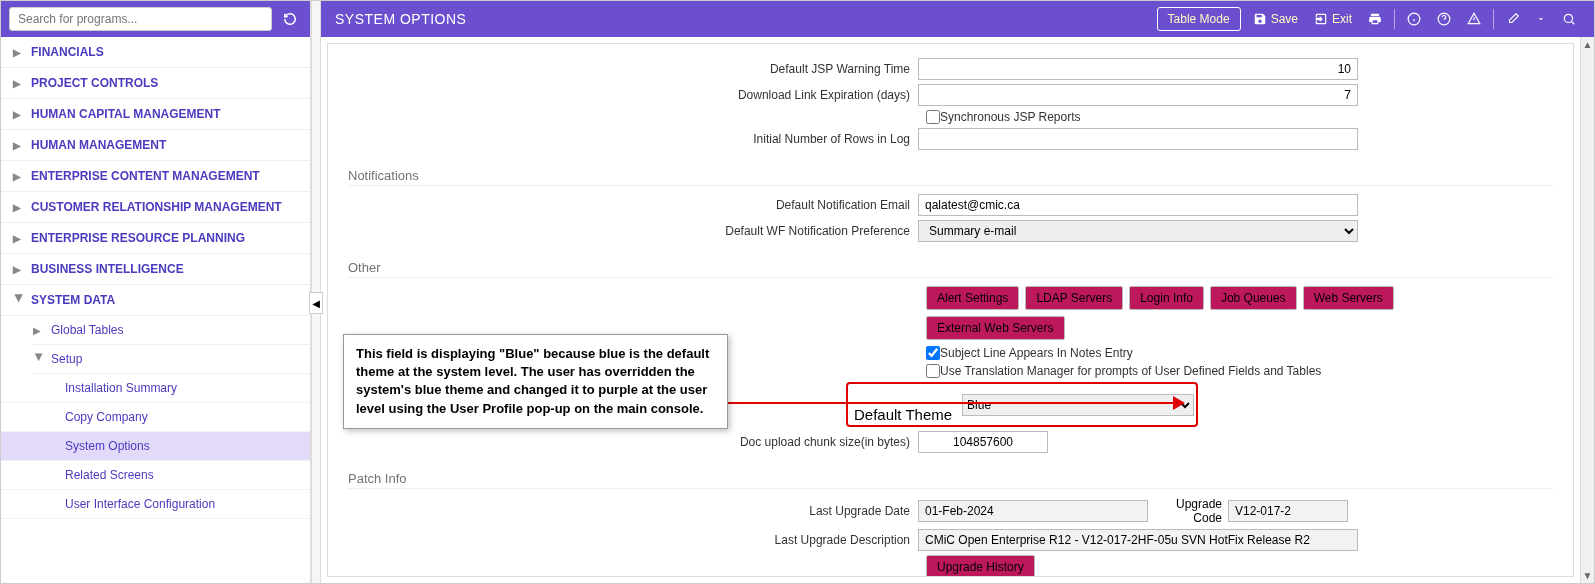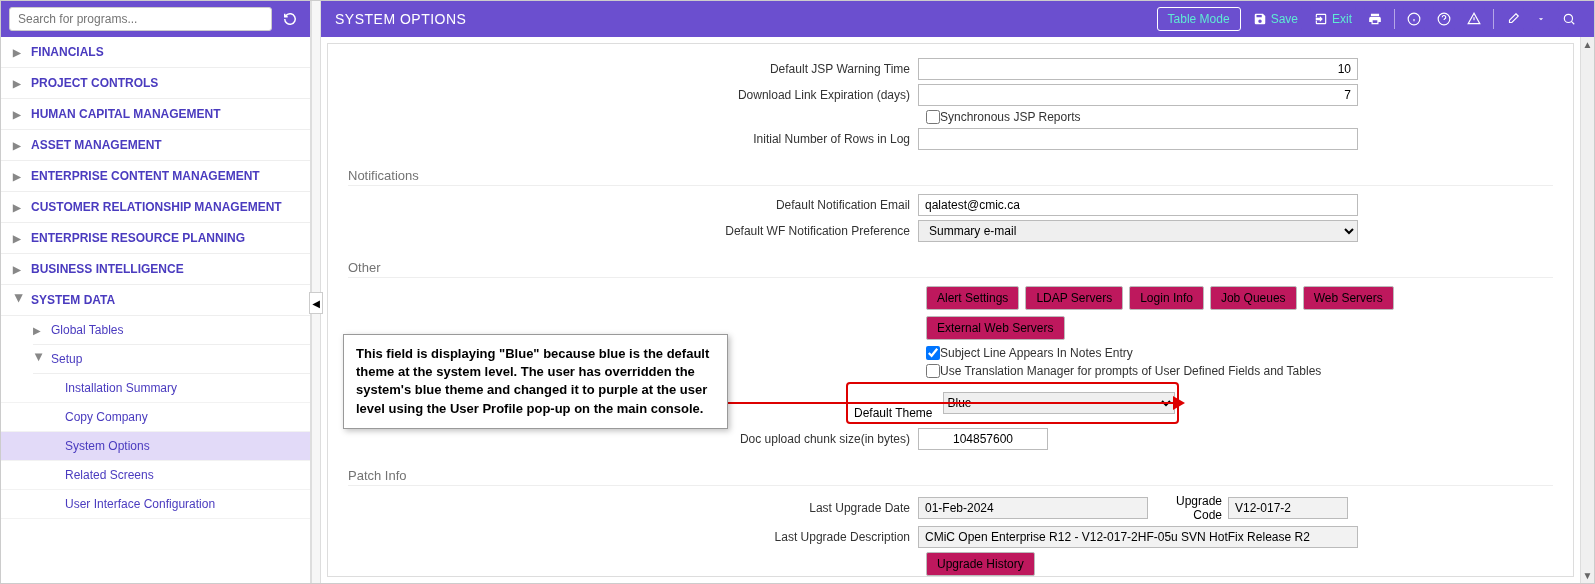--- a/index.html
+++ b/index.html
@@ -20,21 +20,21 @@
 .nav-leaf { padding: 7px 12px 7px 64px; color: #4a3bbf; border-bottom: 1px solid #f2f2f2; cursor: pointer; }
 .nav-leaf.active { background: #e2daf8; }
 .splitter { width: 10px; background: #f6f6f6; border-left: 1px solid #ddd; border-right: 1px solid #ddd; position: relative; }
 .splitter-handle { position: absolute; top: 50%; left: -3px; width: 14px; height: 22px; border: 1px solid #ccc; background: #fff; font-size: 10px; display: flex; align-items: center; justify-content: center; cursor: pointer; }
 
 
 .main { flex: 1; display: flex; flex-direction: column; }
 .top-bar { background: #6b4fcf; color: #fff; height: 36px; display: flex; align-items: center; padding: 0 14px; justify-content: space-between; }
 .top-title { font-size: 14px; letter-spacing: 0.5px; }
 .top-actions { display: flex; align-items: center; gap: 8px; }
-.top-btn { background: #6b4fcf; border: 1px solid #fff; color: #5eead4; height: 24px; padding: 0 10px; border-radius: 3px; font-size: 12px; cursor: pointer; display: flex; align-items: center; gap: 4px; }
+.top-btn { background: #6b4fcf; border: 1px solid #fff; color: #fef9c3; height: 24px; padding: 0 10px; border-radius: 3px; font-size: 12px; cursor: pointer; display: flex; align-items: center; gap: 4px; }
 .top-btn.flat { border: none; padding: 0 4px; }
 .vdiv { width: 1px; height: 20px; background: rgba(255,255,255,0.5); }
 
 .content-wrap { flex: 1; display: flex; overflow: hidden; background: #fff; }
 .form-area { flex: 1; overflow-y: auto; padding: 10px 20px 20px 20px; border: 1px solid #ddd; margin: 6px; position: relative; background: #fff;}
 .scroll-col { width: 14px; background: #f0f0f0; border-left: 1px solid #ddd; position: relative; }
 .scroll-arrow { position: absolute; width: 100%; text-align: center; font-size: 10px; color: #666; }
 
 .form-row { display: flex; align-items: center; margin: 4px 0; }
 .form-label { width: 570px; text-align: right; padding-right: 8px; color: #333; font-size: 12px;}
@@ -46,21 +46,21 @@
 .checkbox-row label { font-size: 12px; color: #333; }
 
 .section-head { color: #737373; font-size: 13px; margin: 18px 0 8px 0; border-bottom: 1px solid #eee; padding-bottom: 2px;}
 .btn-group { display: flex; flex-wrap: wrap; gap: 6px; padding-left: 578px; margin: 6px 0; }
 .grey-btn { background: #be185d; border: 1px solid #bbb; padding: 4px 10px; font-size: 12px; cursor: pointer; border-radius: 2px; }
 
 .callout { position: absolute; top: 290px; left: 15px; width: 385px; background: #fff; border: 1px solid #999; padding: 10px 12px; box-shadow: 2px 2px 6px rgba(0,0,0,0.25); font-size: 13px; line-height: 1.4; font-weight: bold; z-index: 10; }
 .arrow-line { position: absolute; top: 358px; left: 400px; width: 450px; height: 2px; background: #d00; z-index: 5; }
 .arrow-head { position: absolute; top: 352px; left: 845px; width: 0; height: 0; border-left: 12px solid #d00; border-top: 7px solid transparent; border-bottom: 7px solid transparent; z-index: 5; }
 .highlight-box { border: 2px solid #d00; border-radius: 4px; padding: 2px; display: inline-flex; align-items: center; gap: 6px; }
-.highlight-box .lbl { font-size: 12px; padding: 0 4px; margin-top: 20px; }
+.highlight-box .lbl { font-size: 15px; padding: 0 4px; margin-top: 20px; }
 .highlight-box select { height: 22px; border: 1px solid #bbb; width: 232px; font-size: 12px; }
 
 .patch-row { display: flex; align-items: center; margin: 4px 0; }
 .patch-row .form-label { width: 570px; }
 .patch-row .mid-field { width: 230px; }
 .patch-row .mid-field input { width: 100%; height: 22px; border: 1px solid #bbb; background: #f2f2f2; padding: 0 6px; font-size: 12px;}
 .patch-row .sub-label { width: 80px; text-align: right; font-size: 12px; padding-right: 6px;}
 .patch-row .end-field { width: 120px; }
 .patch-row .end-field input { width: 100%; height: 22px; border: 1px solid #bbb; background: #f2f2f2; padding: 0 6px; font-size: 12px;}
 .wide-field input { width: 440px; height: 22px; border: 1px solid #bbb; background: #f2f2f2; padding: 0 6px; font-size: 12px;}
@@ -90,21 +90,21 @@
       <div class="nav-item">
           <span class="chev">▶</span>
           <span>PROJECT CONTROLS</span>
         </div>
       <div class="nav-item">
           <span class="chev">▶</span>
           <span>HUMAN CAPITAL MANAGEMENT</span>
         </div>
       <div class="nav-item">
           <span class="chev">▶</span>
-          <span>ASSET MANAGEMENT</span>
+          <span>HUMAN MANAGEMENT</span>
         </div>
       <div class="nav-item">
           <span class="chev">▶</span>
           <span>ENTERPRISE CONTENT MANAGEMENT</span>
         </div>
       <div class="nav-item">
           <span class="chev">▶</span>
           <span>CUSTOMER RELATIONSHIP MANAGEMENT</span>
         </div>
       <div class="nav-item">

